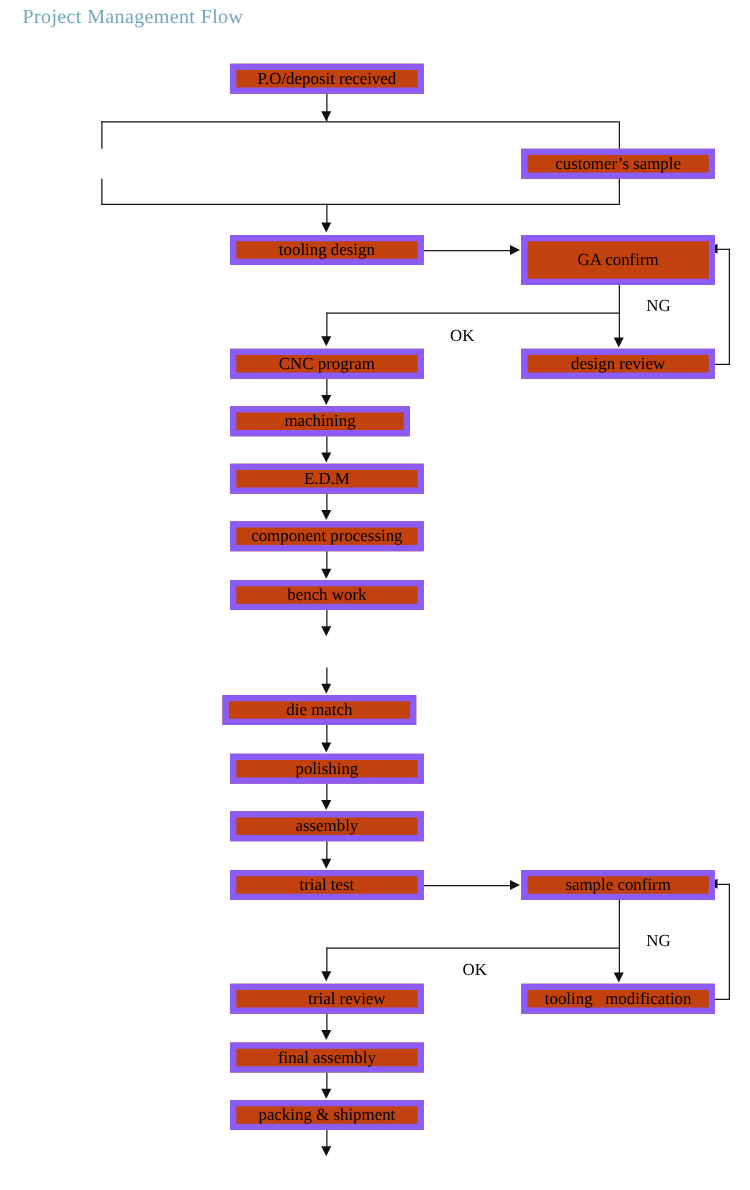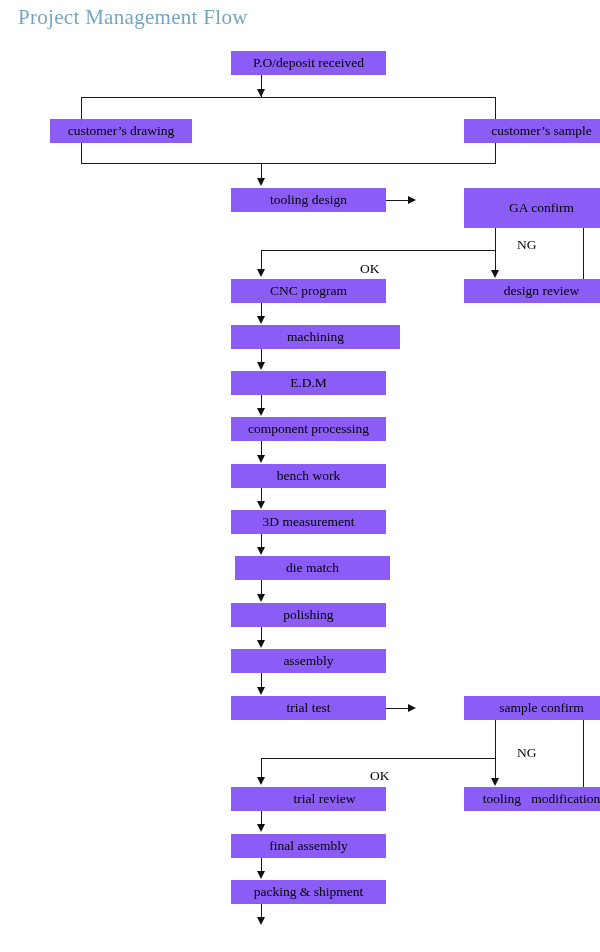--- a/index.html
+++ b/index.html
@@ -17,40 +17,39 @@
     width: 600px;
     height: 952px;
     background: #ffffff;
     overflow: hidden;
   }
   #title {
     position: absolute;
     left: 18px;
     top: 5px;
     font-family: "Liberation Serif", "DejaVu Serif", serif;
-    font-size: 21px;
+    font-size: 16px;
     letter-spacing: 0.3px;
     color: #74a7bf;
     white-space: nowrap;
   }
   .node {
     position: absolute;
     box-sizing: border-box;
     border: 5px solid #8b5cf6;
-    background: #8b5cf6;
+    background: #c2410c;
     font-family: "Liberation Serif", "DejaVu Serif", serif;
     font-size: 13.5px;
     line-height: 1;
     color: #000000;
     display: flex;
     align-items: center;
     justify-content: center;
     white-space: pre;
     z-index: 3;
-    margin-left: 47px;
   }
   .hline {
     position: absolute;
     height: 0;
     border-top: 1.4px solid #1a1a1a;
     z-index: 1;
   }
   .vline {
     position: absolute;
     width: 0;
@@ -94,32 +93,30 @@
   }
 </style>
 </head>
 <body>
 
 <div id="canvas">
 
   <div id="title">Project Management Flow</div>
 
   <div class="node" style="left:184px; top:51px;  width:155px; height:24px;">P.O/deposit received</div>
-  <div class="node" style="left:3px;   top:119px; width:142px; height:24px;">customer’s drawing</div>
   <div class="node" style="left:417px; top:119px; width:155px; height:24px;">customer’s sample</div>
   <div class="node" style="left:184px; top:188px; width:155px; height:24px;">tooling design</div>
   <div class="node" style="left:417px; top:188px; width:155px; height:40px;">GA confirm</div>
   <div class="node" style="left:417px; top:279px; width:155px; height:24px;">design review</div>
   <div class="node" style="left:184px; top:279px; width:155px; height:24px;">CNC program</div>
-  <div class="node" style="left:184px; top:325px; width:169px; height:24px;">machining</div>
+  <div class="node" style="left:184px; top:325px; width:144px; height:24px;">machining</div>
   <div class="node" style="left:184px; top:371px; width:155px; height:24px;">E.D.M</div>
   <div class="node" style="left:184px; top:417px; width:155px; height:24px;">component processing</div>
   <div class="node" style="left:184px; top:464px; width:155px; height:24px;">bench work</div>
-  <div class="node" style="left:184px; top:510px; width:155px; height:24px;">3D measurement</div>
-  <div class="node" style="left:188px; top:556px; width:155px; height:24px;">die match</div>
+  <div class="node" style="left:178px; top:556px; width:155px; height:24px;">die match</div>
   <div class="node" style="left:184px; top:603px; width:155px; height:24px;">polishing</div>
   <div class="node" style="left:184px; top:649px; width:155px; height:24px;">assembly</div>
   <div class="node" style="left:184px; top:696px; width:155px; height:24px;">trial test</div>
   <div class="node" style="left:417px; top:696px; width:155px; height:24px;">sample confirm</div>
   <div class="node" style="left:417px; top:787px; width:155px; height:24px;">tooling   modification</div>
   <div class="node" style="left:184px; top:787px; width:155px; height:24px;padding-left:32px;">trial review</div>
   <div class="node" style="left:184px; top:834px; width:155px; height:24px;">final assembly</div>
   <div class="node" style="left:184px; top:880px; width:155px; height:24px;">packing &amp; shipment</div>
 
   <div class="vline" style="left:261px; top:75px; height:22px;"></div>

